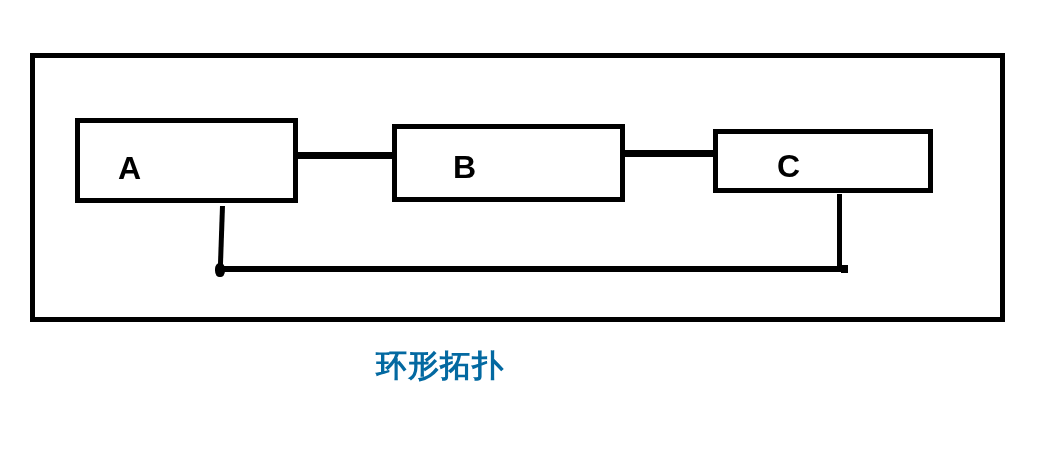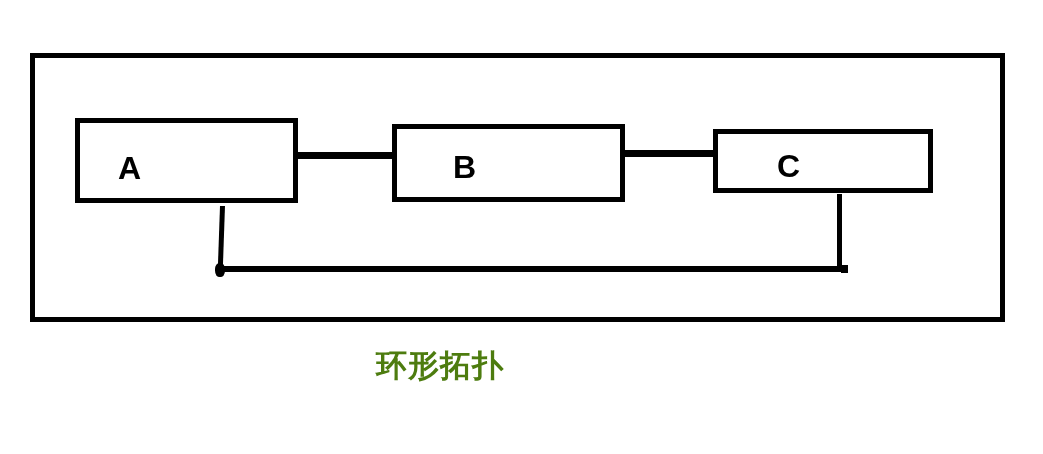--- a/index.html
+++ b/index.html
@@ -83,21 +83,21 @@
     background: #000000;
   }
   
   .caption {
     position: absolute;
     left: 376px; top: 348px;
     font-size: 31px;
     line-height: 36px;
     font-weight: bold;
     letter-spacing: 1px;
-    color: #4d7c0f;
+    color: #0369a1;
     white-space: nowrap;
   }
 </style>
 </head>
 <body>
 
 <div class="stage">
 
   <div class="outer-rect"></div>
 

